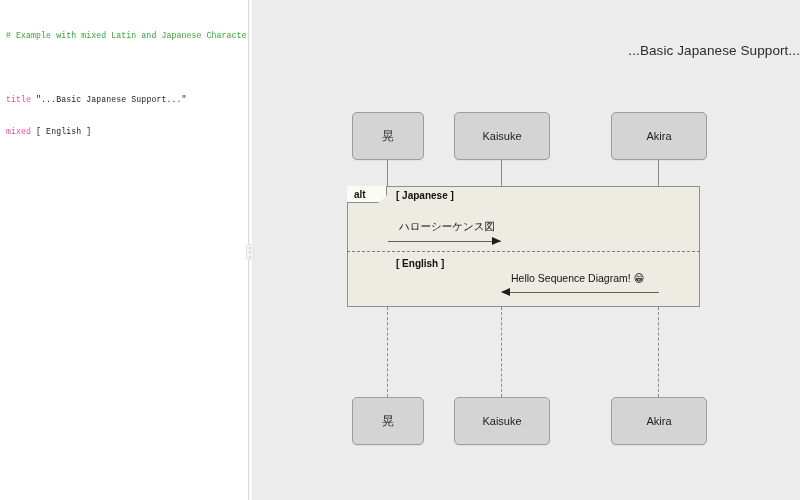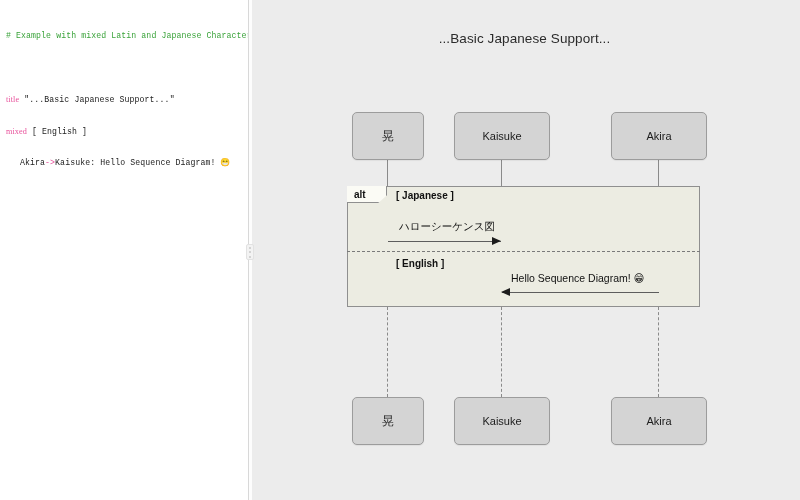--- a/index.html
+++ b/index.html
@@ -30,21 +30,21 @@
   .code {
     font-family: "Liberation Mono", "DejaVu Sans Mono", monospace;
     font-size: 8.2px;
     line-height: 10.6px;
     white-space: pre;
     letter-spacing: 0.1px;
     color: #222222;
   }
   .code .ln { display: block; min-height: 10.6px; }
   .tok-comment { color: #3aa33a; }
-  .tok-kw      { color: #e8519b; font-family: Liberation Serif, serif; }
+  .tok-kw      { color: #e8519b; }
   .tok-arrow   { color: #e8519b; }
   .tok-str     { color: #222222; }
   .tok-txt     { color: #222222; }
   .indent1 { padding-left: 14px; }
   .cjk { font-family: "DejaVu Sans", "Liberation Sans", sans-serif; }
 
   
   .splitter {
     position: absolute;
     left: 249px; top: 0;
@@ -70,23 +70,23 @@
   
   .diagram-pane {
     position: relative;
     flex: 1;
     height: 500px;
     background: #ececec;
     overflow: hidden;
   }
   .diagram-title {
     position: absolute;
-    top: 31px;
+    top: 43px;
     left: 0; right: 0;
-    text-align: center;
+    text-align: right;
     font-size: 13.5px;
     color: #2b2b2b;
     letter-spacing: .1px;
   }
 
   .canvas { position: absolute; inset: 0; }
 
   
   .actor {
     position: absolute;
@@ -181,21 +181,20 @@
 <body>
 
 <div id="app">
 
   <div class="editor-pane">
     <div class="code">
       <span class="ln"><span class="tok-comment"># Example with mixed Latin and Japanese Characters</span></span>
       <span class="ln">&nbsp;</span>
       <span class="ln"><span class="tok-kw">title</span> <span class="tok-str">"...Basic Japanese Support..."</span></span>
       <span class="ln"><span class="tok-kw">mixed</span> <span class="tok-txt">[ English ]</span></span>
-      <span class="ln indent1"><span class="tok-txt">Akira</span><span class="tok-arrow">-&gt;</span><span class="tok-txt">Kaisuke</span><span class="tok-txt">:</span><span class="tok-txt"> Hello Sequence Diagram! 😁</span></span>
     </div>
   </div>
 
   <div class="splitter"></div>
   <div class="splitter-grip">
     <i></i>
     <i></i>
     <i></i>
   </div>
 

